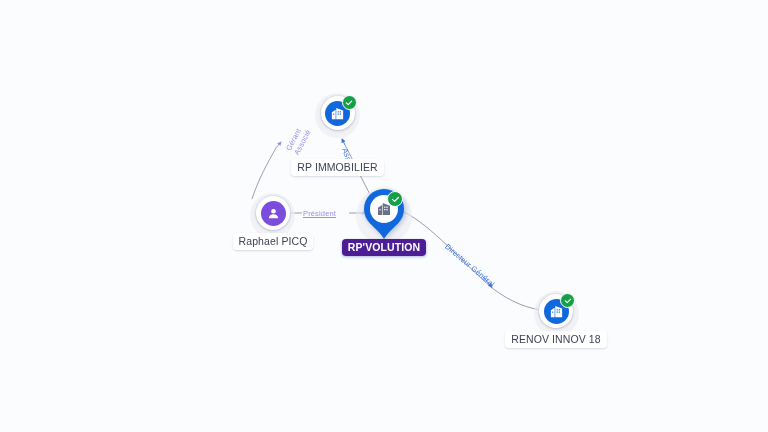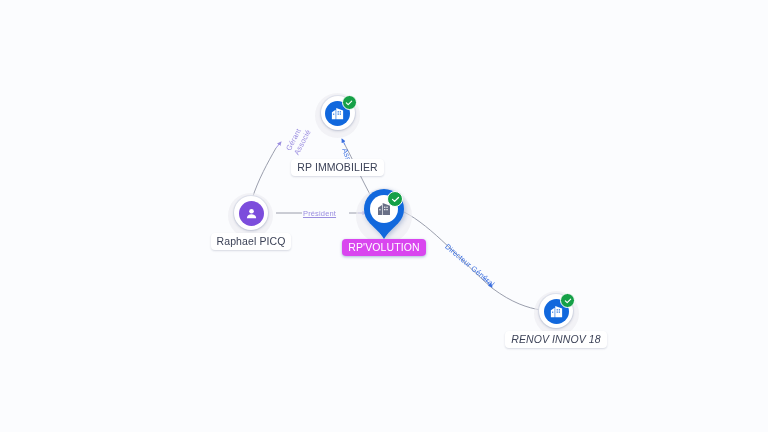--- a/index.html
+++ b/index.html
@@ -115,24 +115,24 @@
     border-radius: 4px;
     background: #ffffff;
     color: #3c4257;
     font-size: 10.5px;
     line-height: 12px;
     white-space: nowrap;
     box-shadow: 0 1px 2px rgba(30,40,80,.16);
     letter-spacing: .1px;
   }
   .node-label.selected {
-    background: #d946ef;
+    background: #4c1d95;
     color: #ffffff;
     box-shadow: 0 1px 3px rgba(20,60,140,.35);
-    font-weight: normal;
+    font-weight: bold;
   }
   .label-notch {
     position: absolute;
     top: -3px;
     left: 50%;
     margin-left: -4px;
     width: 8px;
     height: 6px;
     background: #1168dd;
     clip-path: polygon(0 0, 100% 0, 50% 100%);
@@ -214,21 +214,21 @@
         <svg width="8" height="8" viewBox="0 0 24 24" aria-hidden="true">
           <path d="M20 6.5L9.6 17 4 11.6" fill="none" stroke="#ffffff" stroke-width="3.4" stroke-linecap="round" stroke-linejoin="round"></path>
         </svg>
       </div>
     </div>
     <div class="node-label-wrap">
       <div class="node-label">RP IMMOBILIER</div>
     </div>
   </div>
 
-  <div class="node" style="left:182px; top:196px; width:138px;">
+  <div class="node" style="left:204px; top:196px; width:138px;">
     <div class="node-halo" style="left:46px; top:-3px; width:45px; height:45px;"></div>
     <div class="node-disc">
       <div class="inner-circle person">
         <svg width="15" height="15" viewBox="0 0 24 24" aria-hidden="true">
           <circle cx="12" cy="8.3" r="3.7" fill="#ffffff"></circle>
           <path d="M4.6 19.6c0-4.1 3.3-6.3 7.4-6.3s7.4 2.2 7.4 6.3z" fill="#ffffff"></path>
         </svg>
       </div>
     </div>
     <div class="node-label-wrap">
@@ -255,21 +255,21 @@
           <path d="M20 6.5L9.6 17 4 11.6" fill="none" stroke="#ffffff" stroke-width="3.4" stroke-linecap="round" stroke-linejoin="round"></path>
         </svg>
       </div>
     </div>
     <div class="node-label-wrap" style="margin-top:-9px;">
       <div class="label-notch"></div>
       <div class="node-label selected">RP'VOLUTION</div>
     </div>
   </div>
 
-  <div class="node" style="left:486px; top:294px; width:140px;font-style:italic;">
+  <div class="node" style="left:486px; top:294px; width:140px;">
     <div class="node-halo" style="left:48px; top:-3px; width:45px; height:45px;"></div>
     <div class="node-disc">
       <div class="inner-circle company">
         <svg width="15" height="15" viewBox="0 0 24 24" aria-hidden="true">
           <path d="M3 21V10l6-4v15H3zM10 21V3l11 4v14H10z" fill="#ffffff"></path>
           <rect x="12.2" y="8.4" width="1.9" height="1.9" fill="#1168dd"></rect>
           <rect x="15.6" y="8.4" width="1.9" height="1.9" fill="#1168dd"></rect>
           <rect x="12.2" y="12" width="1.9" height="1.9" fill="#1168dd"></rect>
           <rect x="15.6" y="12" width="1.9" height="1.9" fill="#1168dd"></rect>
           <rect x="5" y="12.2" width="1.8" height="1.8" fill="#1168dd"></rect>

